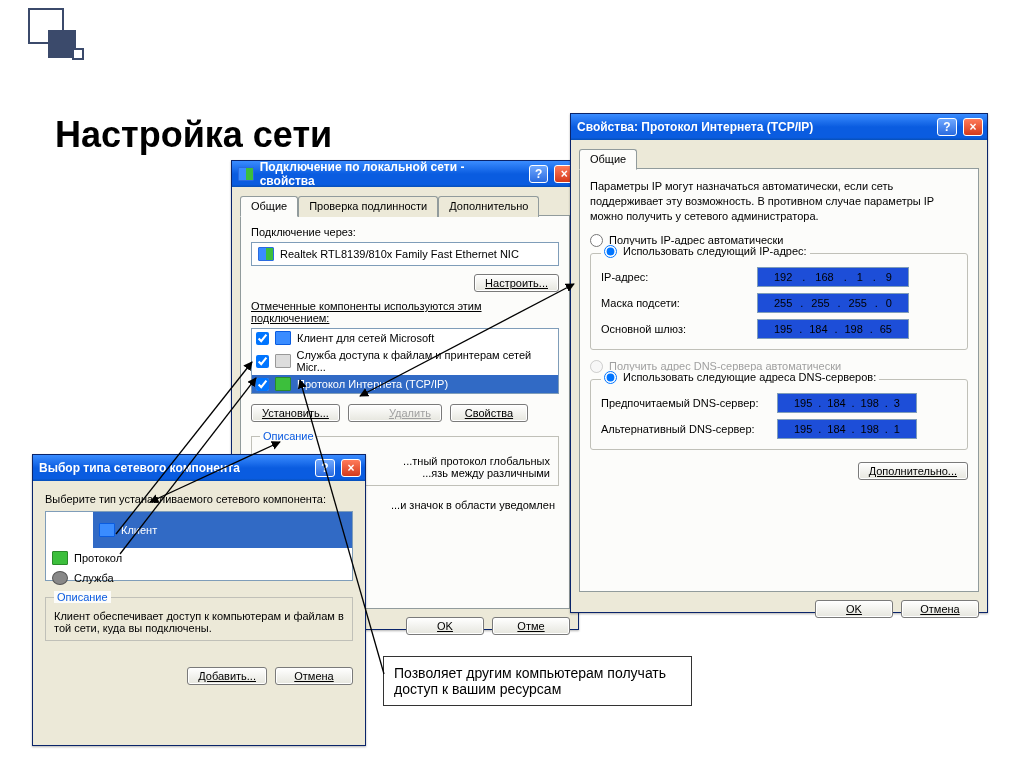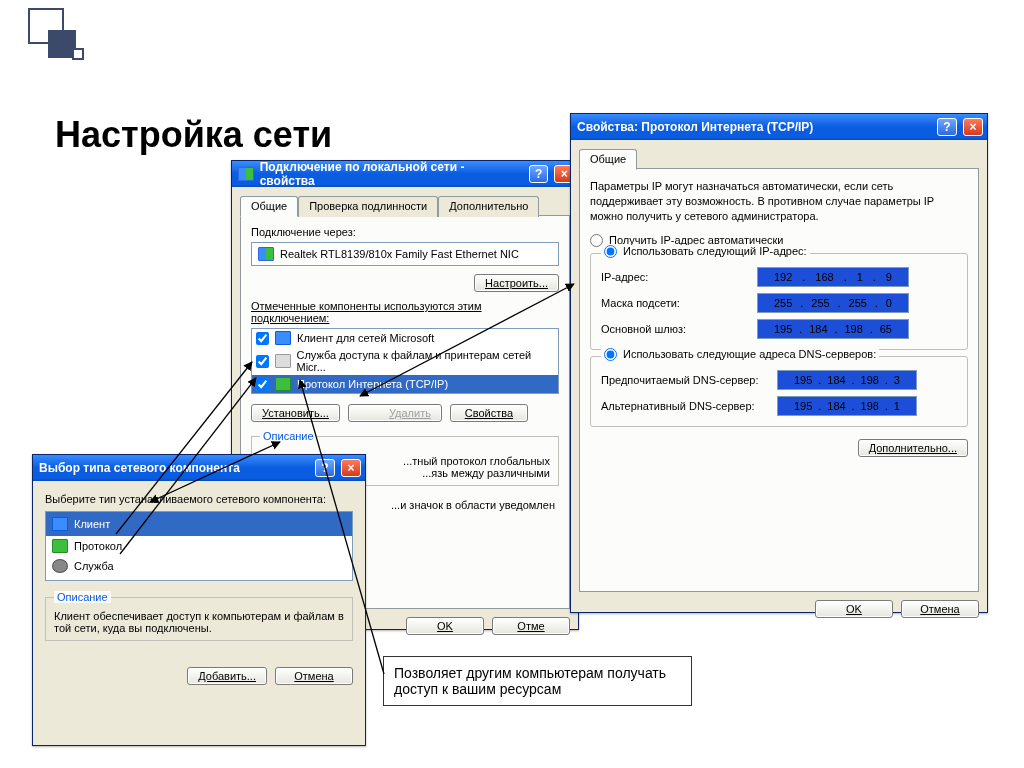--- a/index.html
+++ b/index.html
@@ -219,20 +219,24 @@
                   <span>184</span>
                   <span class="dot">.</span>
                   <span>198</span>
                   <span class="dot">.</span>
                   <span>65</span>
                 </div>
               </div>
           </div>
         </div>
 
+        <label class="radio-row muted" style="margin-top:10px;">
+            <input type="radio" name="dnsmode" disabled="" style="">
+            <span>Получить адрес DNS-сервера автоматически</span>
+          </label>
         <div class="groupbox" style="padding-top:4px;">
           <label class="radio-row" style="position:relative; top:-16px; background:#fcfcfa; width:fit-content; padding:0 3px;">
             <input type="radio" name="dnsmode" checked="" style="">
             <span>Использовать следующие адреса DNS-серверов:</span>
           </label>
           <div style="margin-top:-10px;">
             <div class="row">
                 <span style="width:170px;" class="lbl">Предпочитаемый DNS-сервер:</span>
               <div class="ipfield" style="width:140px;">
                   <span>195</span>
@@ -274,21 +278,21 @@
 <div class="xp-window" style="left:32px; top:454px; width:334px; height:292px;">
   <div class="xp-title">
     <span>Выбор типа сетевого компонента</span>
     <span class="spacer"></span>
     <span class="xp-btn help">?</span>
     <span class="xp-btn close">×</span>
   </div>
   <div class="xp-body" style="padding:12px;">
     <div class="lbl">Выберите тип устанавливаемого сетевого компонента:</div>
     <div class="listbox" style="margin-top:6px; height:70px;">
-      <div class="check selrow" style="padding:5px 6px;">
+      <div class="check selrow" style="padding:11px 6px;margin-left:47px;">
           <span class="ico monitor"></span>
           <span>Клиент</span>
         </div>
       <div class="check" style="padding:3px 6px;">
           <span class="ico net"></span>
           <span>Протокол</span>
         </div>
       <div class="check" style="padding:3px 6px;">
           <span class="ico gear"></span>
           <span>Служба</span>

